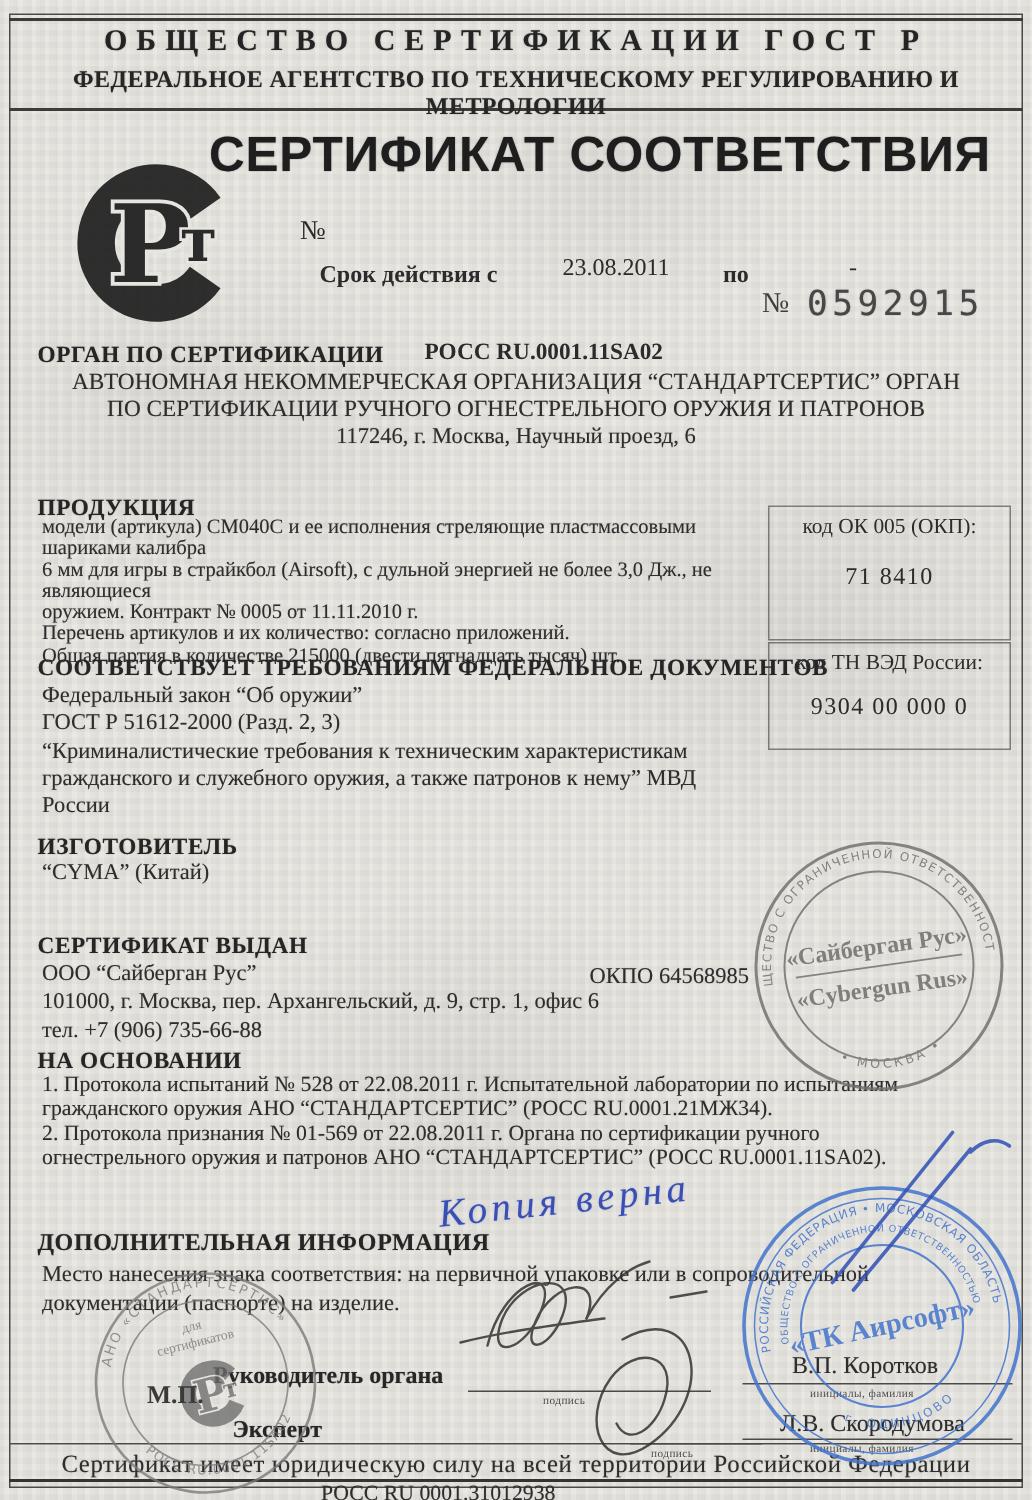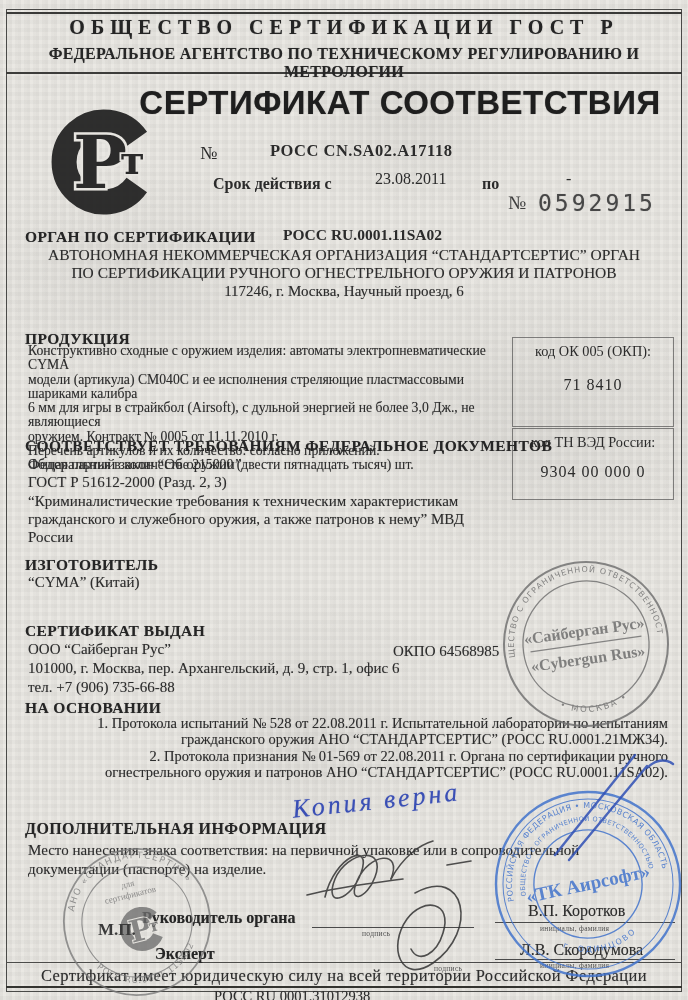--- a/index.html
+++ b/index.html
@@ -61,21 +61,21 @@
   .man-label{left:25px;top:556px;}
   .man-value{left:28px;top:574px;font-size:15px;}
 
   .issued-label{left:25px;top:622px;}
   .issued-company{left:28px;top:641px;font-size:15px;}
   .issued-okpo{left:393px;top:643px;font-size:15px;}
   .issued-address{left:28px;top:660px;font-size:15px;}
   .issued-phone{left:28px;top:679px;font-size:15px;}
 
   .basis-label{left:25px;top:699px;}
-  .basis-lines{left:28px;top:715px;width:640px;font-size:14.5px;line-height:16.4px;text-align:right;}
+  .basis-lines{left:28px;top:715px;width:640px;font-size:14.5px;line-height:16.4px;}
 
   .handwriting{left:292px;top:786px;font-size:26px;font-style:italic;letter-spacing:3px;transform:rotate(-6deg);text-shadow:0 0 1px rgba(60,80,180,.45);}
 
   .add-label{left:25px;top:820px;font-size:16px;}
   .add-text{left:28px;top:841px;width:566px;font-size:15px;line-height:19px;}
 
   .sign-row-label{font-size:16px;font-weight:bold;color:#262626;text-shadow:0 0 .8px rgba(40,40,40,.4);}
   .head-label{left:142px;top:909px;}
   .head-line{left:312px;top:926px;width:162px;border-bottom:1px solid #4a4a4a;height:1px;}
   .head-sign-cap{left:362px;top:929px;}
@@ -120,37 +120,35 @@
     <svg width="112" height="120" viewBox="0 0 112 120">
       <g opacity="0.92">
         <path d="M 90.8 39 A 40 40 0 1 0 90.8 85" fill="none" stroke="#1f1f1f" stroke-width="25"></path>
         <text x="27" y="88" font-family="DejaVu Serif, Liberation Serif, serif" font-weight="bold" font-size="72" fill="#1c1c1c" stroke="#e8e6e1" stroke-width="5" paint-order="stroke">Р</text>
         <text x="74" y="74" font-family="DejaVu Serif, Liberation Serif, serif" font-weight="bold" font-size="40" fill="#1c1c1c" stroke="#e8e6e1" stroke-width="3.5" paint-order="stroke">т</text>
       </g>
     </svg>
   </div>
 
   <div class="abs no-label">№</div>
-  <div class="abs cert-number">РОСС CN.SA02.A17118</div>
   <div class="abs validity-label">Срок действия с</div>
   <div class="abs valid-from">23.08.2011</div>
   <div class="abs to-label">по</div>
   <div class="abs valid-to">-</div>
   <div class="abs blank-no">№</div>
   <div class="abs blank-number">0592915</div>
 
   <div class="abs sec-label org-label">ОРГАН ПО СЕРТИФИКАЦИИ</div>
   <div class="abs org-code">РОСС RU.0001.11SA02</div>
   <div class="abs body-text org-line1">АВТОНОМНАЯ НЕКОММЕРЧЕСКАЯ ОРГАНИЗАЦИЯ “СТАНДАРТСЕРТИС” ОРГАН</div>
   <div class="abs body-text org-line2">ПО СЕРТИФИКАЦИИ РУЧНОГО ОГНЕСТРЕЛЬНОГО ОРУЖИЯ И ПАТРОНОВ</div>
   <div class="abs body-text org-address">117246, г. Москва, Научный проезд, 6</div>
 
   <div class="abs sec-label prod-label">ПРОДУКЦИЯ</div>
   <div class="abs body-text prod-lines">
-    <div>Конструктивно сходные с оружием изделия: автоматы электропневматические CYMA</div>
     <div>модели (артикула) CM040C и ее исполнения стреляющие пластмассовыми шариками калибра</div>
     <div>6 мм для игры в страйкбол (Airsoft), с дульной энергией не более 3,0 Дж., не являющиеся</div>
     <div>оружием. Контракт № 0005 от 11.11.2010 г.</div>
     <div>Перечень артикулов и их количество: согласно приложений.</div>
     <div>Общая партия в количестве 215000 (двести пятнадцать тысяч) шт.</div>
   </div>
   <div class="abs code-box box1">
     <div class="code-label">код ОК 005 (ОКП):</div>
     <div class="code-value">71 8410</div>
   </div>

